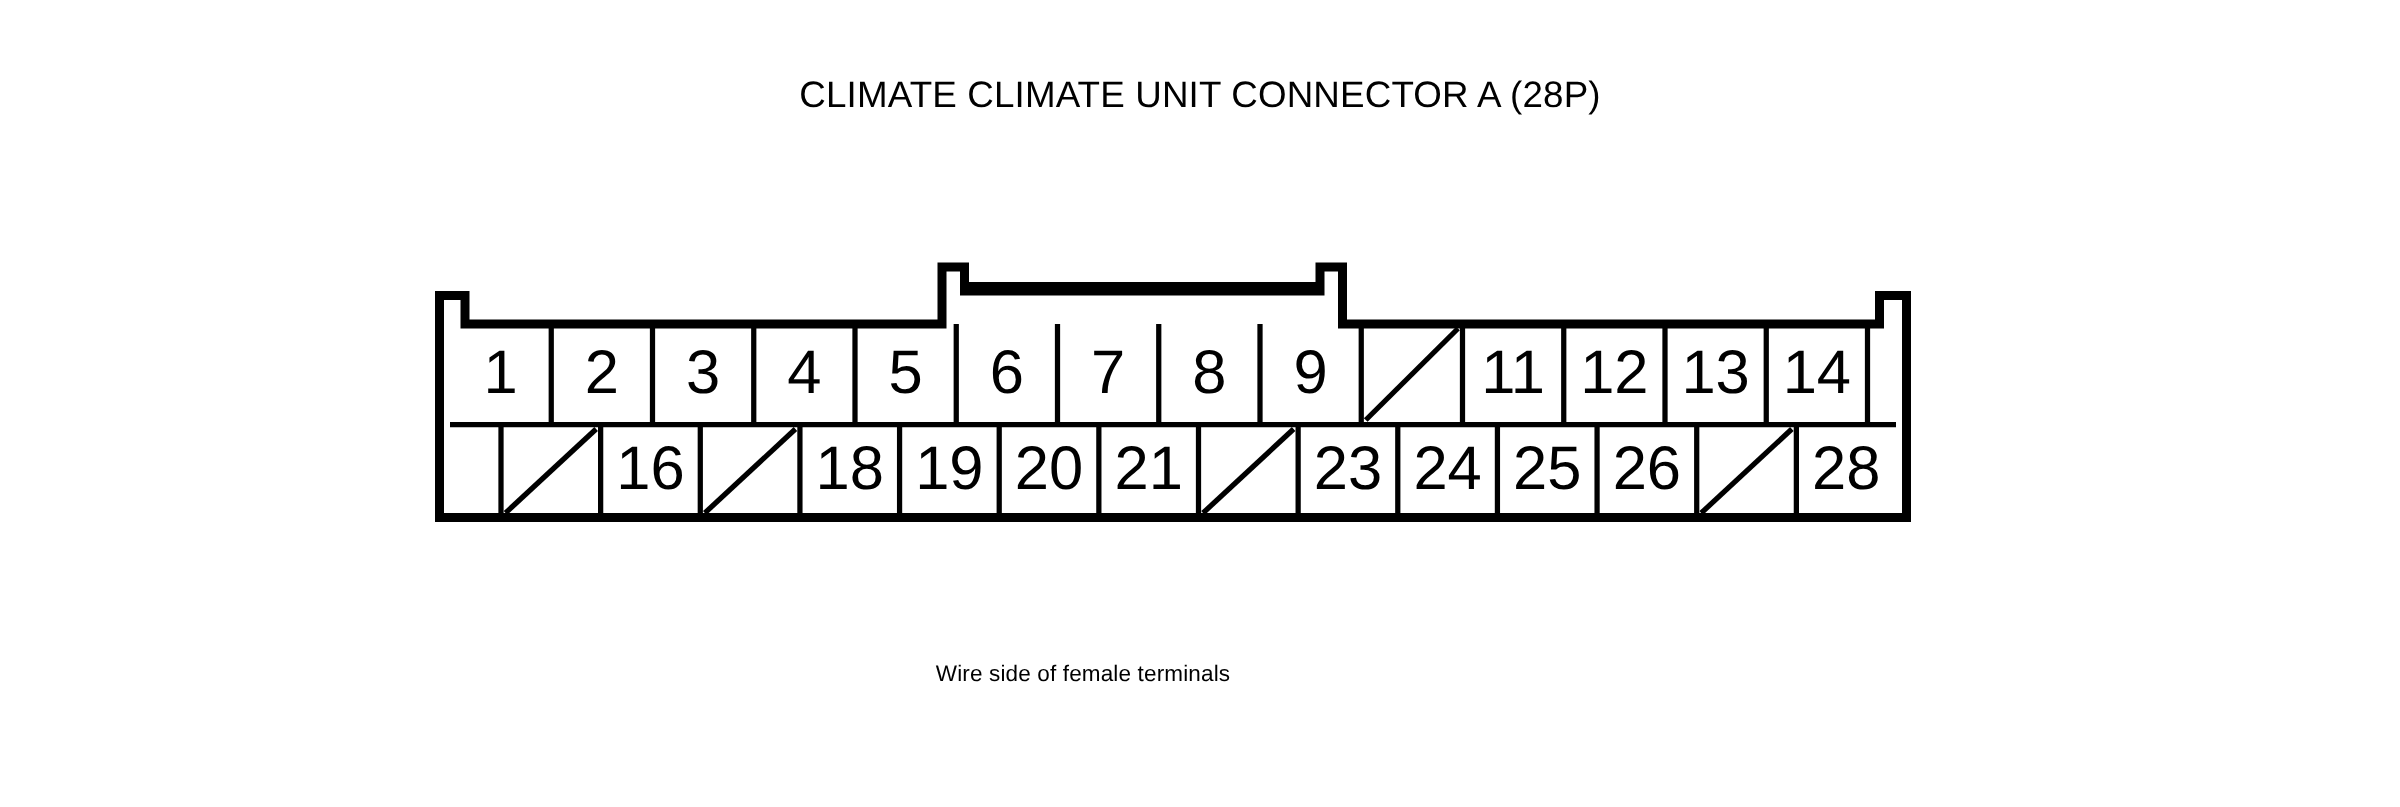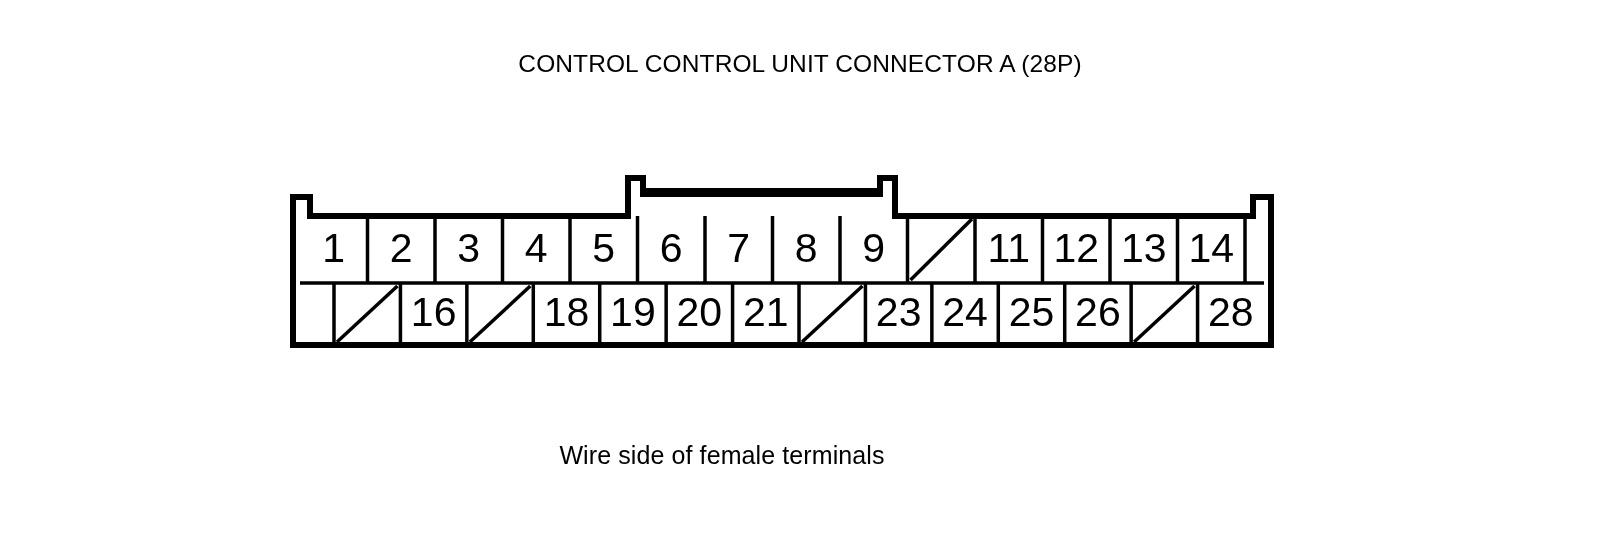--- a/index.html
+++ b/index.html
@@ -35,21 +35,21 @@
     white-space: nowrap;
     color: #000000;
   }
 
   .caption-text {
     position: absolute;
     left: 0;
     top: 441px;
     width: 1444px;
     text-align: center;
-    font-size: 25px;
+    font-size: 15px;
     letter-spacing: 0.1px;
     white-space: nowrap;
     color: #000000;
   }
 
   #connector-svg {
     position: absolute;
     left: 0;
     top: 0;
   }
@@ -60,21 +60,21 @@
     fill: #000000;
     text-anchor: middle;
     dominant-baseline: middle;
   }
 </style>
 </head>
 <body>
 
 <div id="diagram-root">
 
-  <div class="title-text">CONTROL CONTROL UNIT CONNECTOR A (28P)</div>
+  <div class="title-text">CLIMATE CLIMATE UNIT CONNECTOR A (28P)</div>
 
   <svg id="connector-svg" width="1600" height="538" viewBox="0 0 1600 538">
 
     <g>
       <path d="M 293,197
                L 310,197
                L 310,216
                L 628,216
                L 628,178
                L 643,178

